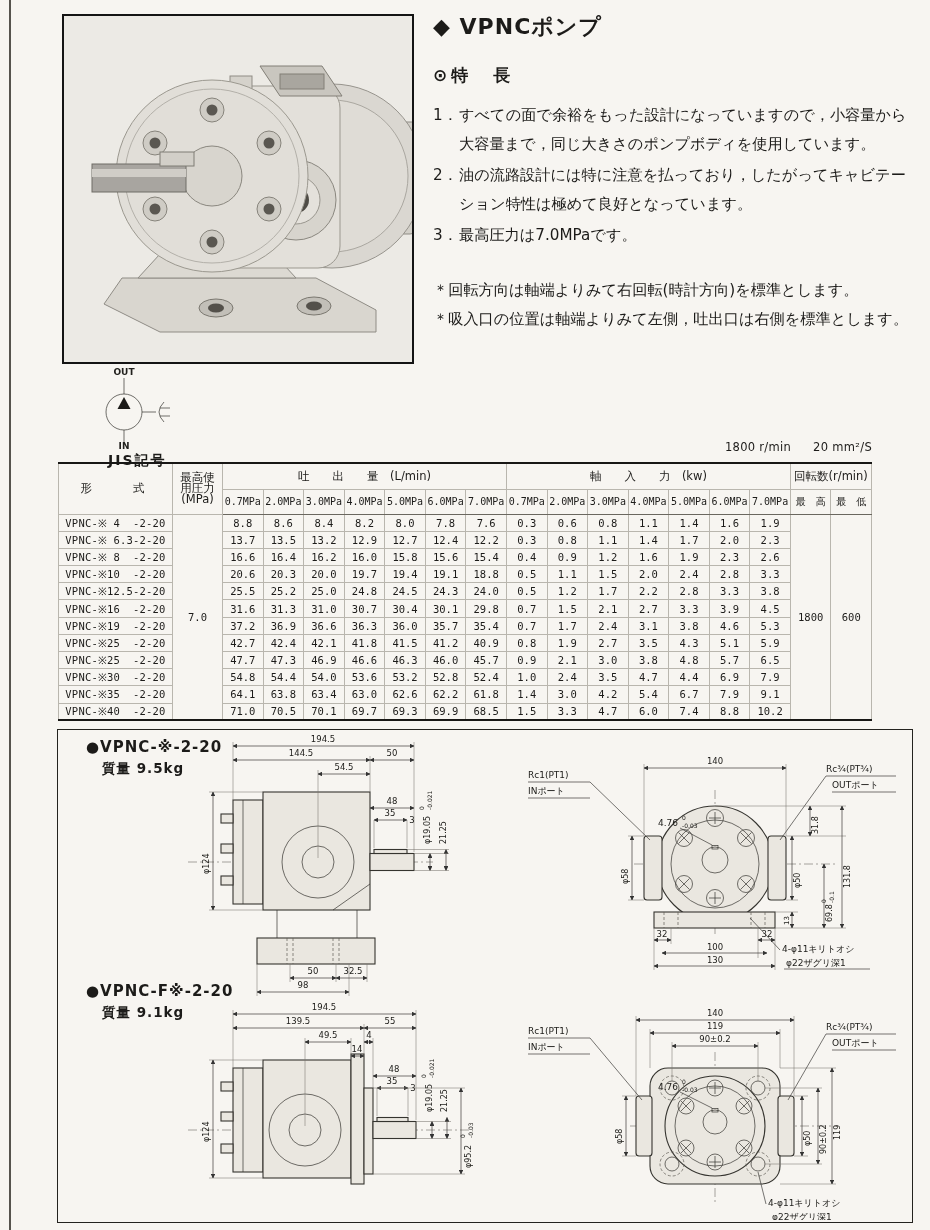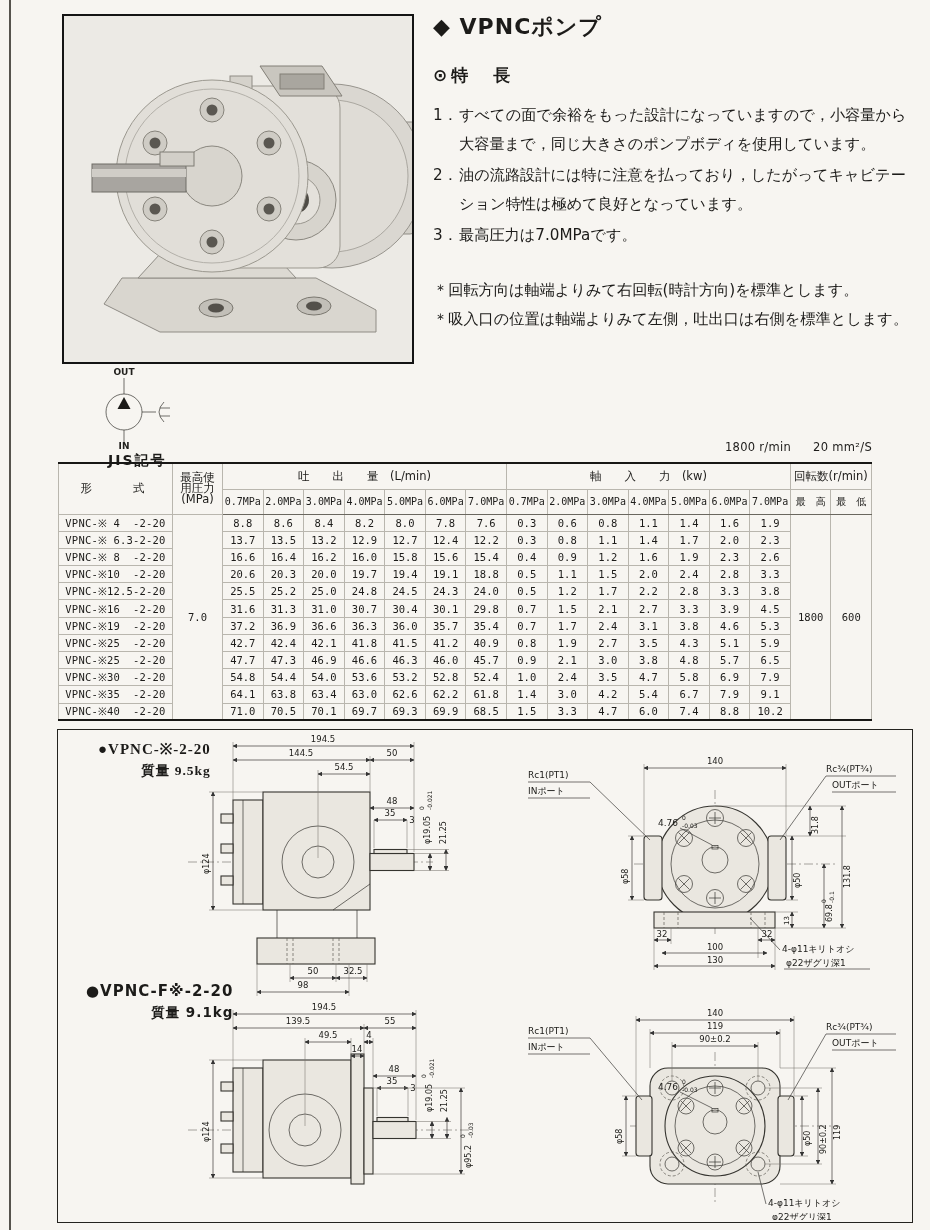--- a/index.html
+++ b/index.html
@@ -44,24 +44,24 @@
   th.c-mpa{width:40px;font-family:"DejaVu Sans Mono",monospace;}
   th.c-spd{width:45px;}
   table.spec td{height:17.2px;font-size:10.5px;font-family:"DejaVu Sans Mono",monospace;}
   td.model{text-align:left;padding-left:5px;font-size:10.5px;letter-spacing:.2px;white-space:pre;}
   td.pressure{font-size:11px;}
   td.speed{font-size:11px;}
 
   
   .draw-box{left:57px;top:729px;width:856px;height:494px;border:1.5px solid #24231f;box-sizing:border-box;}
   .draw-title{position:absolute;font-weight:bold;}
-  .dt1{left:40px;top:8px;font-family:Liberation Serif, serif;}
+  .dt1{left:28px;top:8px;}
   .dt2{left:28px;top:252px;}
   .draw-title .t{font-size:15px;letter-spacing:1px;}
-  .draw-title .m{font-size:13.5px;margin-top:4px;margin-left:16px;letter-spacing:1px;text-align:right;}
+  .draw-title .m{font-size:13.5px;margin-top:4px;margin-left:16px;letter-spacing:1px;}
 
   svg text{font-family:"DejaVu Sans",sans-serif;fill:#21201d;}
   .dtx{font-size:8.5px;text-anchor:middle;}
   .tol{font-size:6px;}
   .lbl{font-size:9px;}
   .dim{stroke:#3c3b38;stroke-width:.7;fill:none;}
   .ext{stroke:#7b786f;stroke-width:.55;fill:none;}
   .bdy{fill:#eae7e0;stroke:#35342f;stroke-width:1.1;}
   .thin{fill:none;stroke:#35342f;stroke-width:.7;}
   .cl{stroke:#5f5c55;stroke-width:.55;fill:none;stroke-dasharray:9 3 2 3;}
@@ -364,21 +364,21 @@
           <td class="num">54.4</td>
           <td class="num">54.0</td>
           <td class="num">53.6</td>
           <td class="num">53.2</td>
           <td class="num">52.8</td>
           <td class="num">52.4</td>
           <td class="num">1.0</td>
           <td class="num">2.4</td>
           <td class="num">3.5</td>
           <td class="num">4.7</td>
-          <td class="num">5.8</td>
+          <td class="num">4.4</td>
           <td class="num">6.9</td>
           <td class="num">7.9</td>
         </tr>
         <tr>
           <td class="model">VPNC-※35  -2-20</td>
           <td class="num">64.1</td>
           <td class="num">63.8</td>
           <td class="num">63.4</td>
           <td class="num">63.0</td>
           <td class="num">62.6</td>

